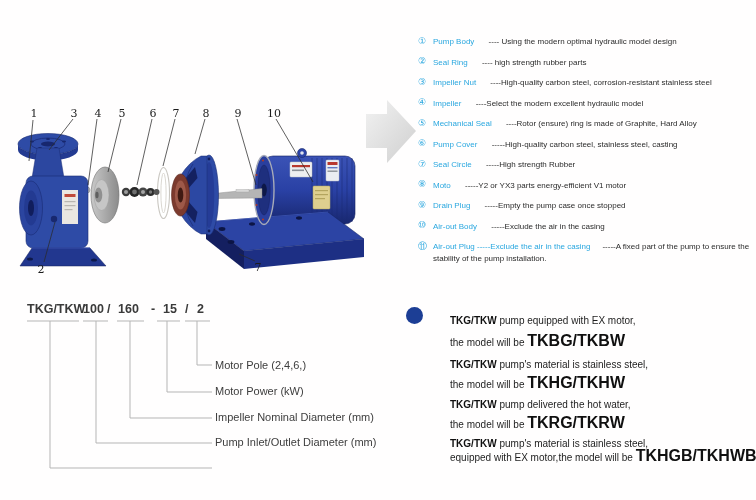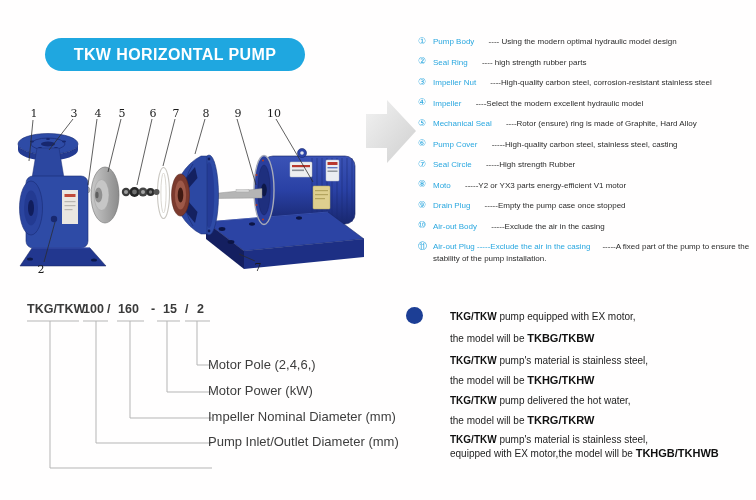--- a/index.html
+++ b/index.html
@@ -21,39 +21,36 @@
   .part-item{position:relative;padding-left:15px;margin-bottom:9px;font-size:8px;
              line-height:11.5px;color:#2b2b2b;white-space:nowrap;}
   .part-item.wrap{white-space:normal;}
   .pnum{position:absolute;left:0;top:-0.5px;color:#2aa7df;font-size:9px;}
   .pname{color:#2aa7df;}
   .pdesc{color:#2b2b2b;margin-left:12px;}
 
   
   .mc{position:absolute;top:302px;font-weight:bold;font-size:12.5px;color:#3a3a3a;}
   #nomen-svg{position:absolute;left:20px;top:315px;}
-  .nlabel{position:absolute;left:208px;font-size:13px;color:#3d3d3d;line-height:10.5px;
+  .nlabel{position:absolute;left:215px;font-size:11px;color:#3d3d3d;line-height:10.5px;
           white-space:nowrap;text-align:center;}
 
   
   .notes{position:absolute;left:404px;top:303px;width:350px;}
   .bullet{position:absolute;left:2px;top:4px;width:17px;height:17px;border-radius:50%;
           background:#1c3e95;}
   .note-line{position:absolute;left:26px;font-size:10px;color:#1d1d1d;white-space:nowrap;margin-left:20px;}
   .note-line .lead{font-weight:bold;color:#101010;}
-  .note-line .tail{font-weight:bold;color:#101010;font-size:11px;}
+  .note-line .tail{font-weight:bold;color:#101010;font-size:16px;}
 </style>
 </head>
 <body>
 
 <div id="page">
 
-  <div class="banner">
-    <span>TKW HORIZONTAL PUMP</span>
-  </div>
 
   <svg id="diagram-svg" width="410" height="192" viewBox="0 0 410 192">
     <defs>
       <linearGradient id="motorGrad" x1="0" y1="0" x2="0" y2="1">
         <stop offset="0" stop-color="#3b53b6"></stop>
           <stop offset="0.5" stop-color="#2a41a5"></stop>
         <stop offset="1" stop-color="#18276f"></stop>
       </linearGradient>
       <linearGradient id="impGrad" x1="0" y1="0" x2="1" y2="0">
         <stop offset="0" stop-color="#c9c9c9"></stop>

